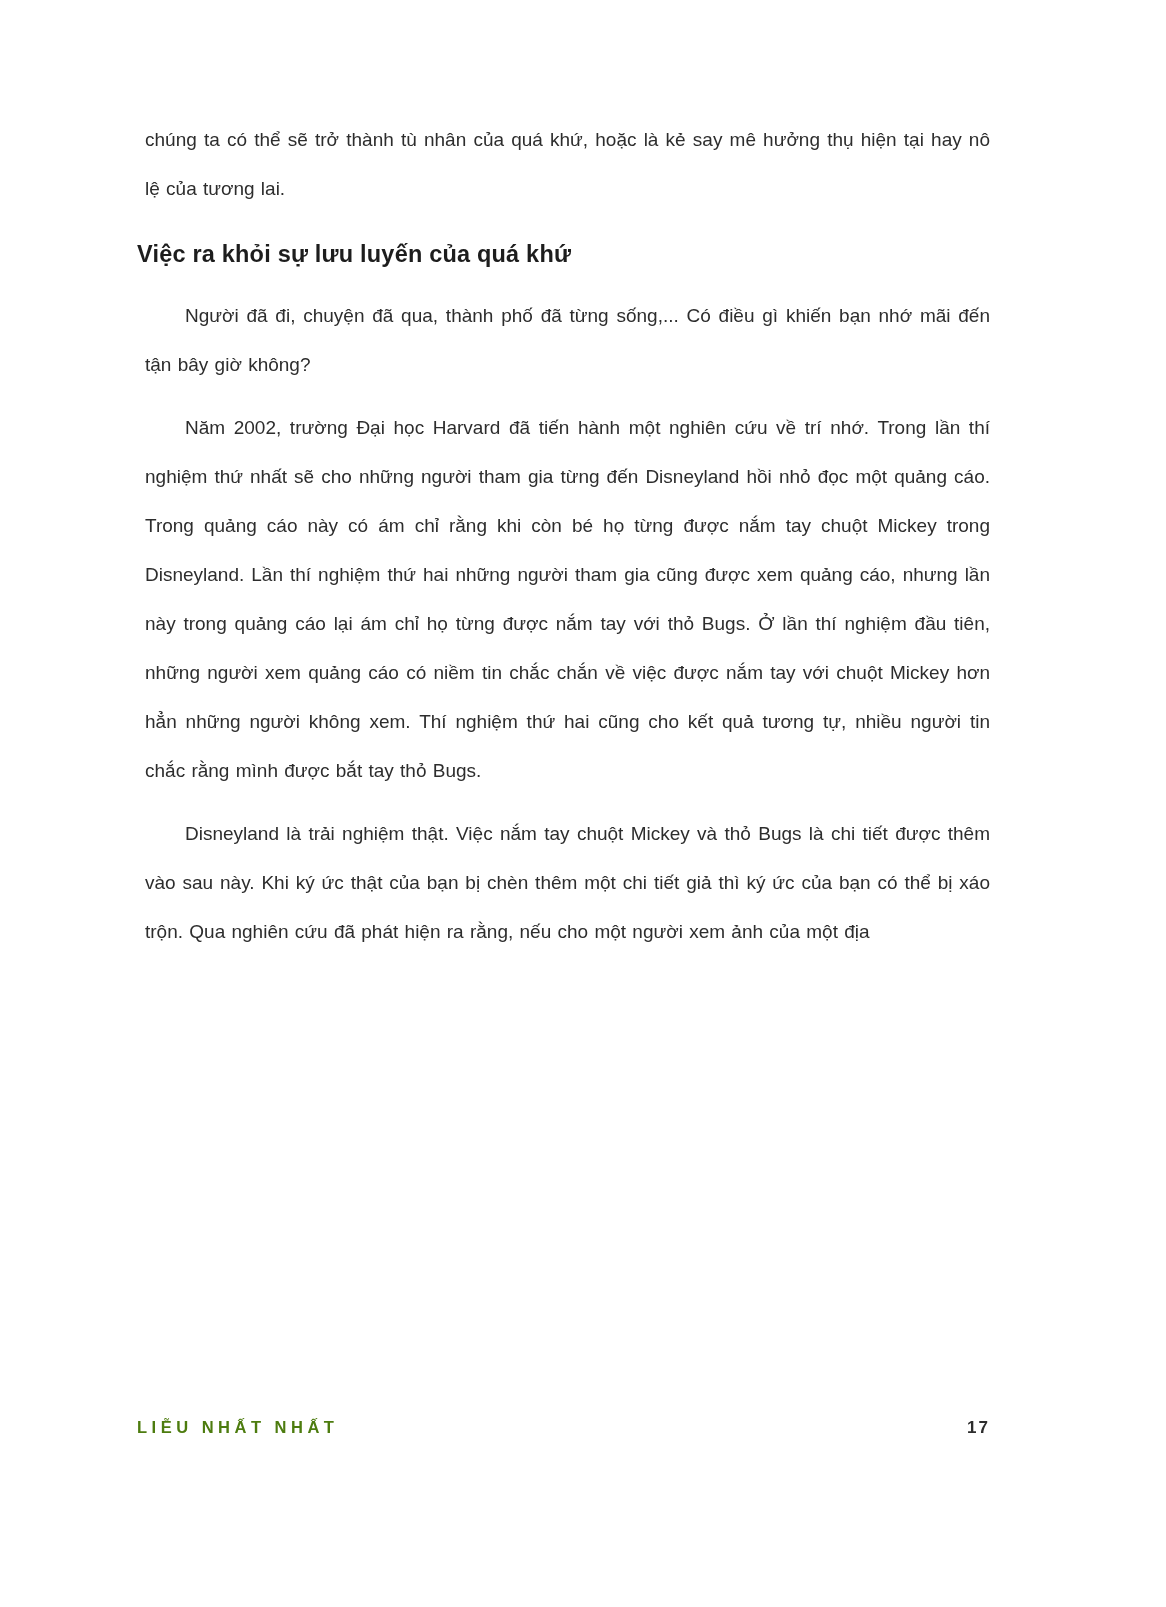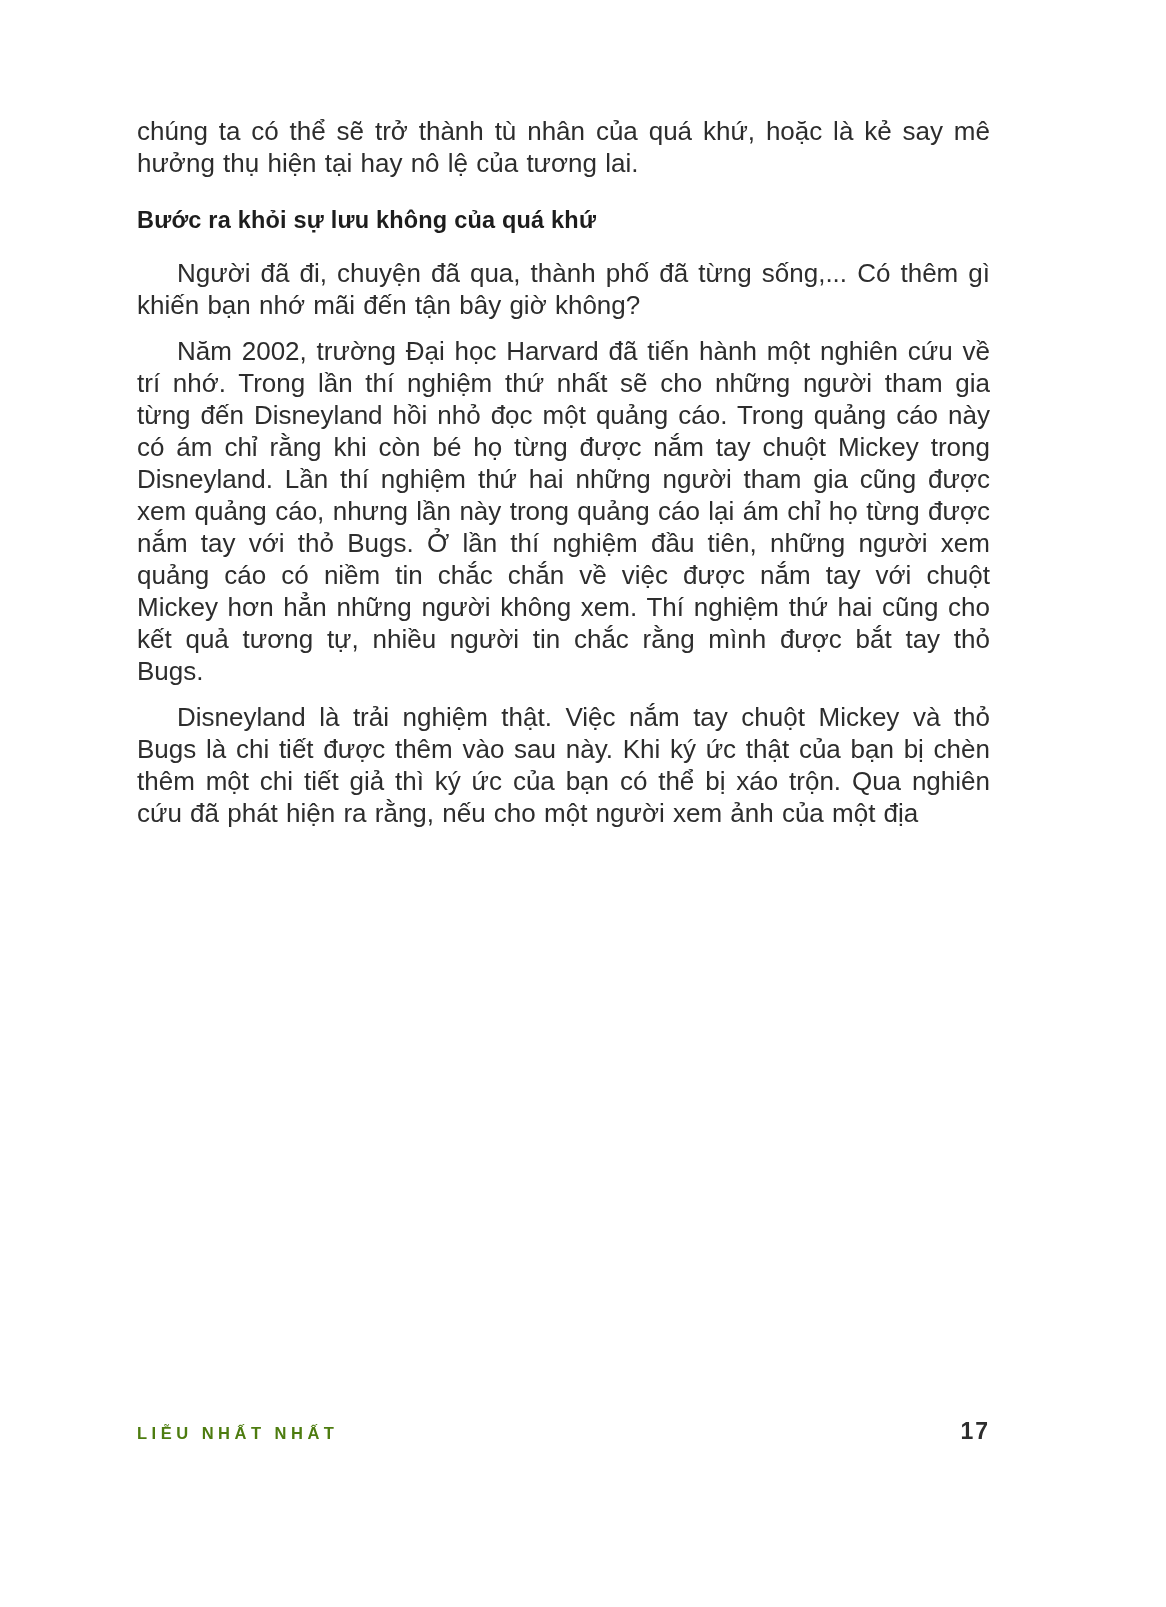--- a/index.html
+++ b/index.html
@@ -18,24 +18,24 @@
   .page {
     position: absolute;
     top: 0;
     left: 0;
     width: 1166px;
     height: 1607px;
     box-sizing: border-box;
     padding: 115px 176px 0 137px;
   }
   .body-text p {
-    font-size: 26px;
-    line-height: 32px;
+    font-size: 19px;
+    line-height: 49px;
     text-align: justify;
-    margin: 0 0 14px 0;
+    margin: 0 0 14px 8px;
     word-spacing: 1px;
   }
   .body-text p.indent {
     text-indent: 40px;
   }
   .body-text p.noindent {
     text-indent: 0;
   }
   h2.section-heading {
     font-size: 23.5px;
@@ -55,34 +55,34 @@
     justify-content: space-between;
     align-items: baseline;
   }
   .footer .book-title {
     font-size: 16.5px;
     font-weight: 700;
     letter-spacing: 4.5px;
     color: #4d7c0f;
   }
   .footer .page-number {
-    font-size: 23px;
+    font-size: 17px;
     font-weight: 700;
     letter-spacing: 2px;
     color: #2d2d2d;
   }
 </style>
 </head>
 <body>
 
 <div class="page">
   <div class="body-text">
     <p class="noindent">chúng ta có thể sẽ trở thành tù nhân của quá khứ, hoặc là kẻ say mê hưởng thụ hiện tại hay nô lệ của tương lai.</p>
-    <h2 class="section-heading">Bước ra khỏi sự lưu không của quá khứ</h2>
-    <p class="indent">Người đã đi, chuyện đã qua, thành phố đã từng sống,... Có thêm gì khiến bạn nhớ mãi đến tận bây giờ không?</p>
+    <h2 class="section-heading">Việc ra khỏi sự lưu luyến của quá khứ</h2>
+    <p class="indent">Người đã đi, chuyện đã qua, thành phố đã từng sống,... Có điều gì khiến bạn nhớ mãi đến tận bây giờ không?</p>
     <p class="indent">Năm 2002, trường Đại học Harvard đã tiến hành một nghiên cứu về trí nhớ. Trong lần thí nghiệm thứ nhất sẽ cho những người tham gia từng đến Disneyland hồi nhỏ đọc một quảng cáo. Trong quảng cáo này có ám chỉ rằng khi còn bé họ từng được nắm tay chuột Mickey trong Disneyland. Lần thí nghiệm thứ hai những người tham gia cũng được xem quảng cáo, nhưng lần này trong quảng cáo lại ám chỉ họ từng được nắm tay với thỏ Bugs. Ở lần thí nghiệm đầu tiên, những người xem quảng cáo có niềm tin chắc chắn về việc được nắm tay với chuột Mickey hơn hẳn những người không xem. Thí nghiệm thứ hai cũng cho kết quả tương tự, nhiều người tin chắc rằng mình được bắt tay thỏ Bugs.</p>
     <p class="indent">Disneyland là trải nghiệm thật. Việc nắm tay chuột Mickey và thỏ Bugs là chi tiết được thêm vào sau này. Khi ký ức thật của bạn bị chèn thêm một chi tiết giả thì ký ức của bạn có thể bị xáo trộn. Qua nghiên cứu đã phát hiện ra rằng, nếu cho một người xem ảnh của một địa</p>
   </div>
 
   <div class="footer">
     <span class="book-title">LIỄU NHẤT NHẤT</span>
     <span class="page-number">17</span>
   </div>
 </div>
 

